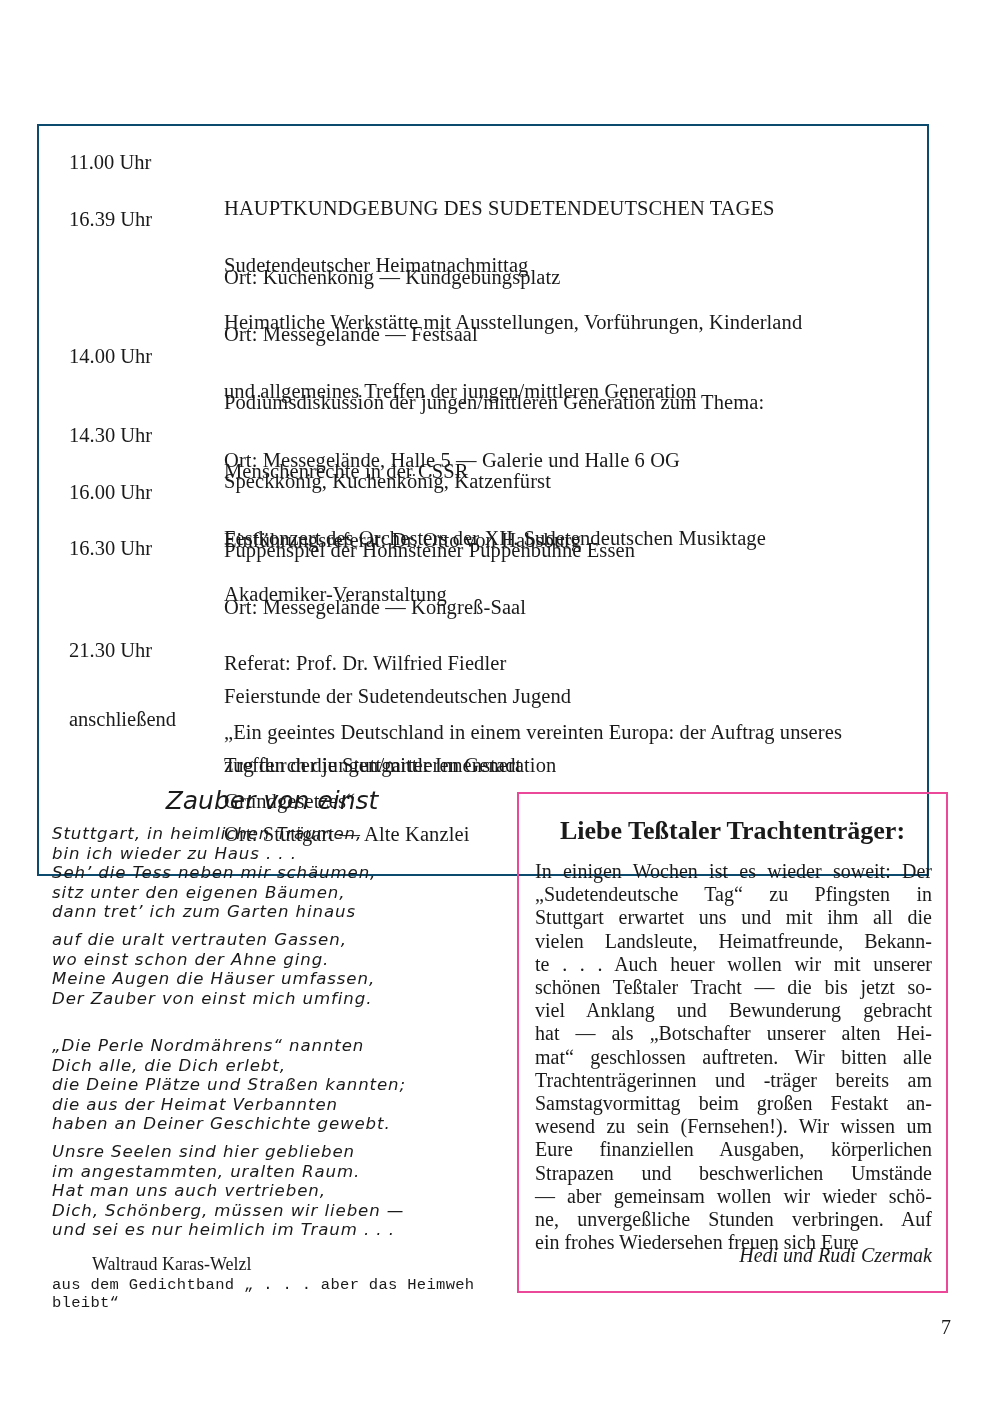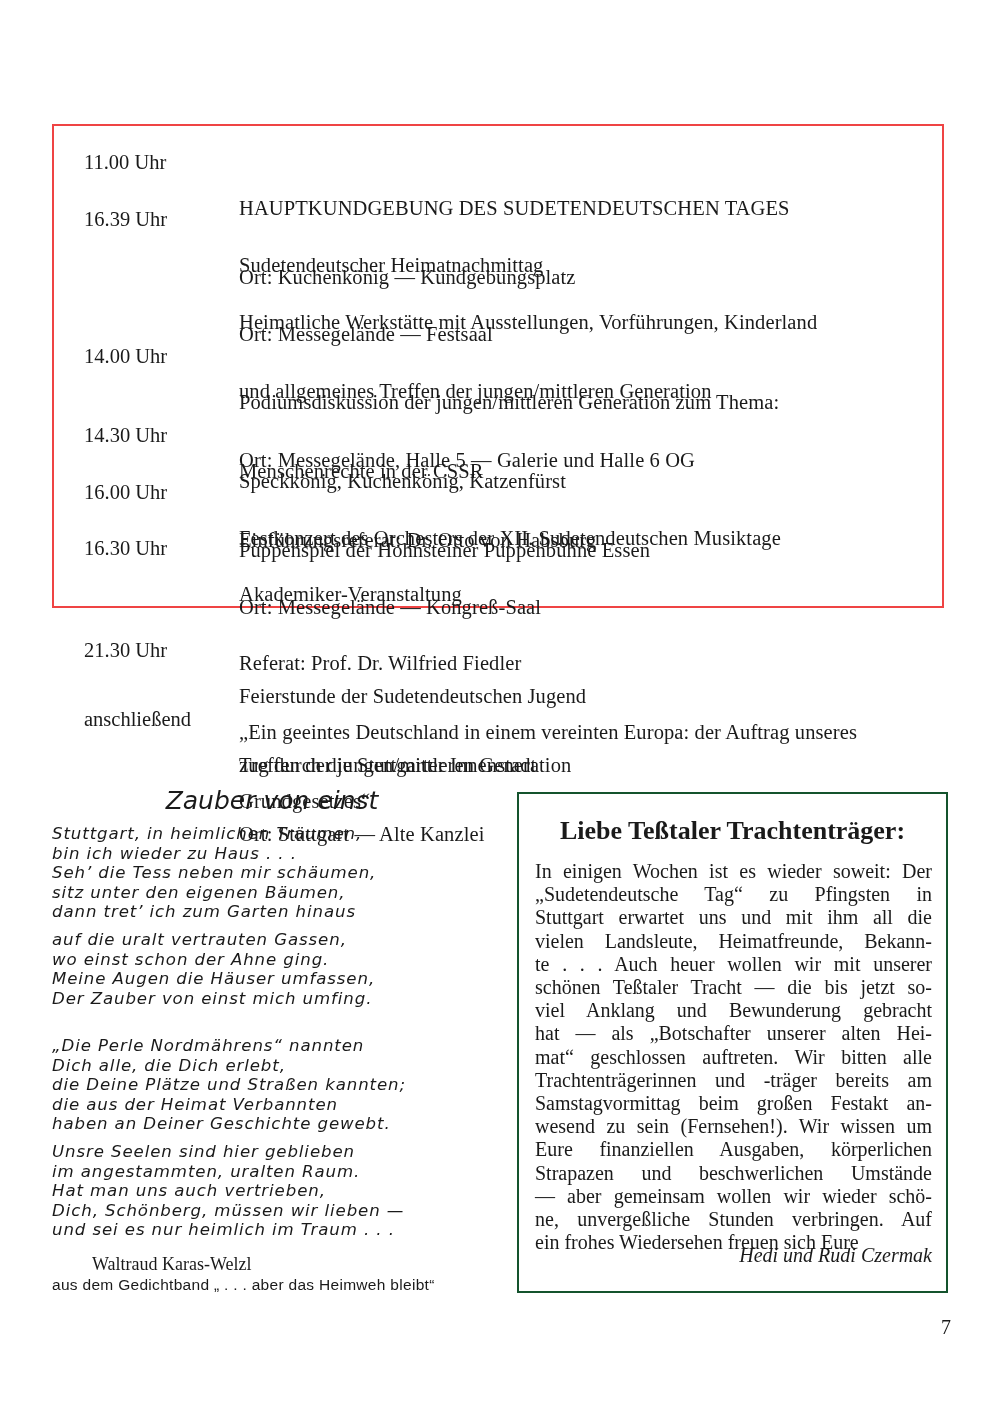--- a/index.html
+++ b/index.html
@@ -1,33 +1,33 @@
 <!DOCTYPE html>
 <html><head>
 <meta charset="utf-8">
 <style>
   html, body { margin:0; padding:0; background:#ffffff; }
   body { width:1000px; height:1413px; position:relative; overflow:hidden;
          font-family:"Liberation Serif", serif; color:#1a1a1a; }
-  .schedule-box { position:absolute; left:52px; top:124px; width:892px; height:484px;
-                  border:2px solid #ef4444; box-sizing:border-box; }
+  .schedule-box { position:absolute; left:37px; top:124px; width:892px; height:752px;
+                  border:2px solid #0c4a6e; box-sizing:border-box; }
   .row { position:absolute; left:0; width:100%; }
   .time { position:absolute; left:30px; font-size:20.5px; line-height:23px; }
   .desc { position:absolute; left:185px; font-size:20.5px; line-height:23px; white-space:pre; }
   .desc .line { display:block; letter-spacing:0.1px; }
   .poem { position:absolute; left:52px; top:786px; width:440px; }
   .poem-title { position:absolute; left:0; width:440px; text-align:center; top:0;
                 font-family:"DejaVu Sans", sans-serif; font-style:italic; font-size:25px; }
   .stanza { position:absolute; left:0; font-family:"DejaVu Sans", sans-serif; font-style:italic;
             font-size:16.6px; line-height:19.5px; letter-spacing:0.9px; }
   .stanza span { display:block; white-space:pre; }
   .poem-author { position:absolute; left:0; top:468px; font-family:"Liberation Serif", serif; font-size:18px;margin-left:40px; }
-  .poem-source { position:absolute; left:0; top:490px; font-family:Liberation Sans, sans-serif; font-size:15.5px; letter-spacing:0.3px; }
+  .poem-source { position:absolute; left:0; top:490px; font-family:Liberation Mono, monospace; font-size:15.5px; letter-spacing:0.3px; }
   .letter-box { position:absolute; left:517px; top:792px; width:431px; height:501px;
-                border:2px solid #14532d; box-sizing:border-box; }
+                border:2px solid #ec4899; box-sizing:border-box; }
   .letter-title { position:absolute; left:0; width:100%; text-align:center; top:22px;
                   font-family:"Liberation Serif", serif; font-weight:bold; font-size:26px; }
   .letter-body { position:absolute; left:16px; top:66px; width:397px; font-size:20px; line-height:23.2px; }
   .letter-body span { display:block; text-align:justify; text-align-last:justify; white-space:nowrap; }
   .letter-body span.last { text-align-last:left; }
   .letter-sign { position:absolute; right:14px; top:450px; font-style:italic; font-size:20px; }
   .page-number { position:absolute; left:941px; top:1316px; font-size:20px; }
 </style>
 </head>
 <body>

